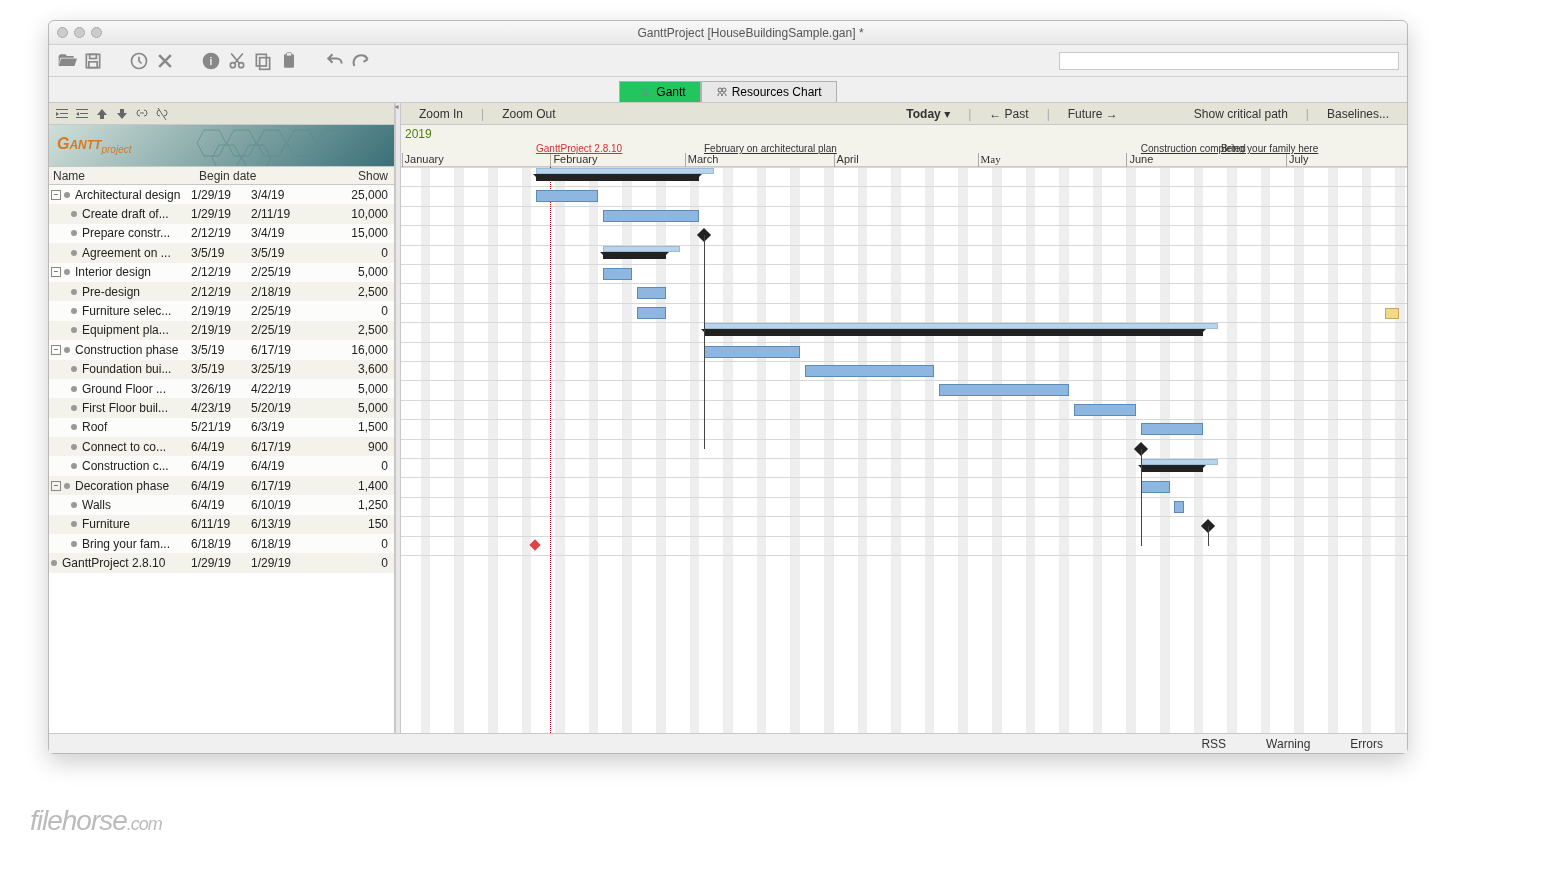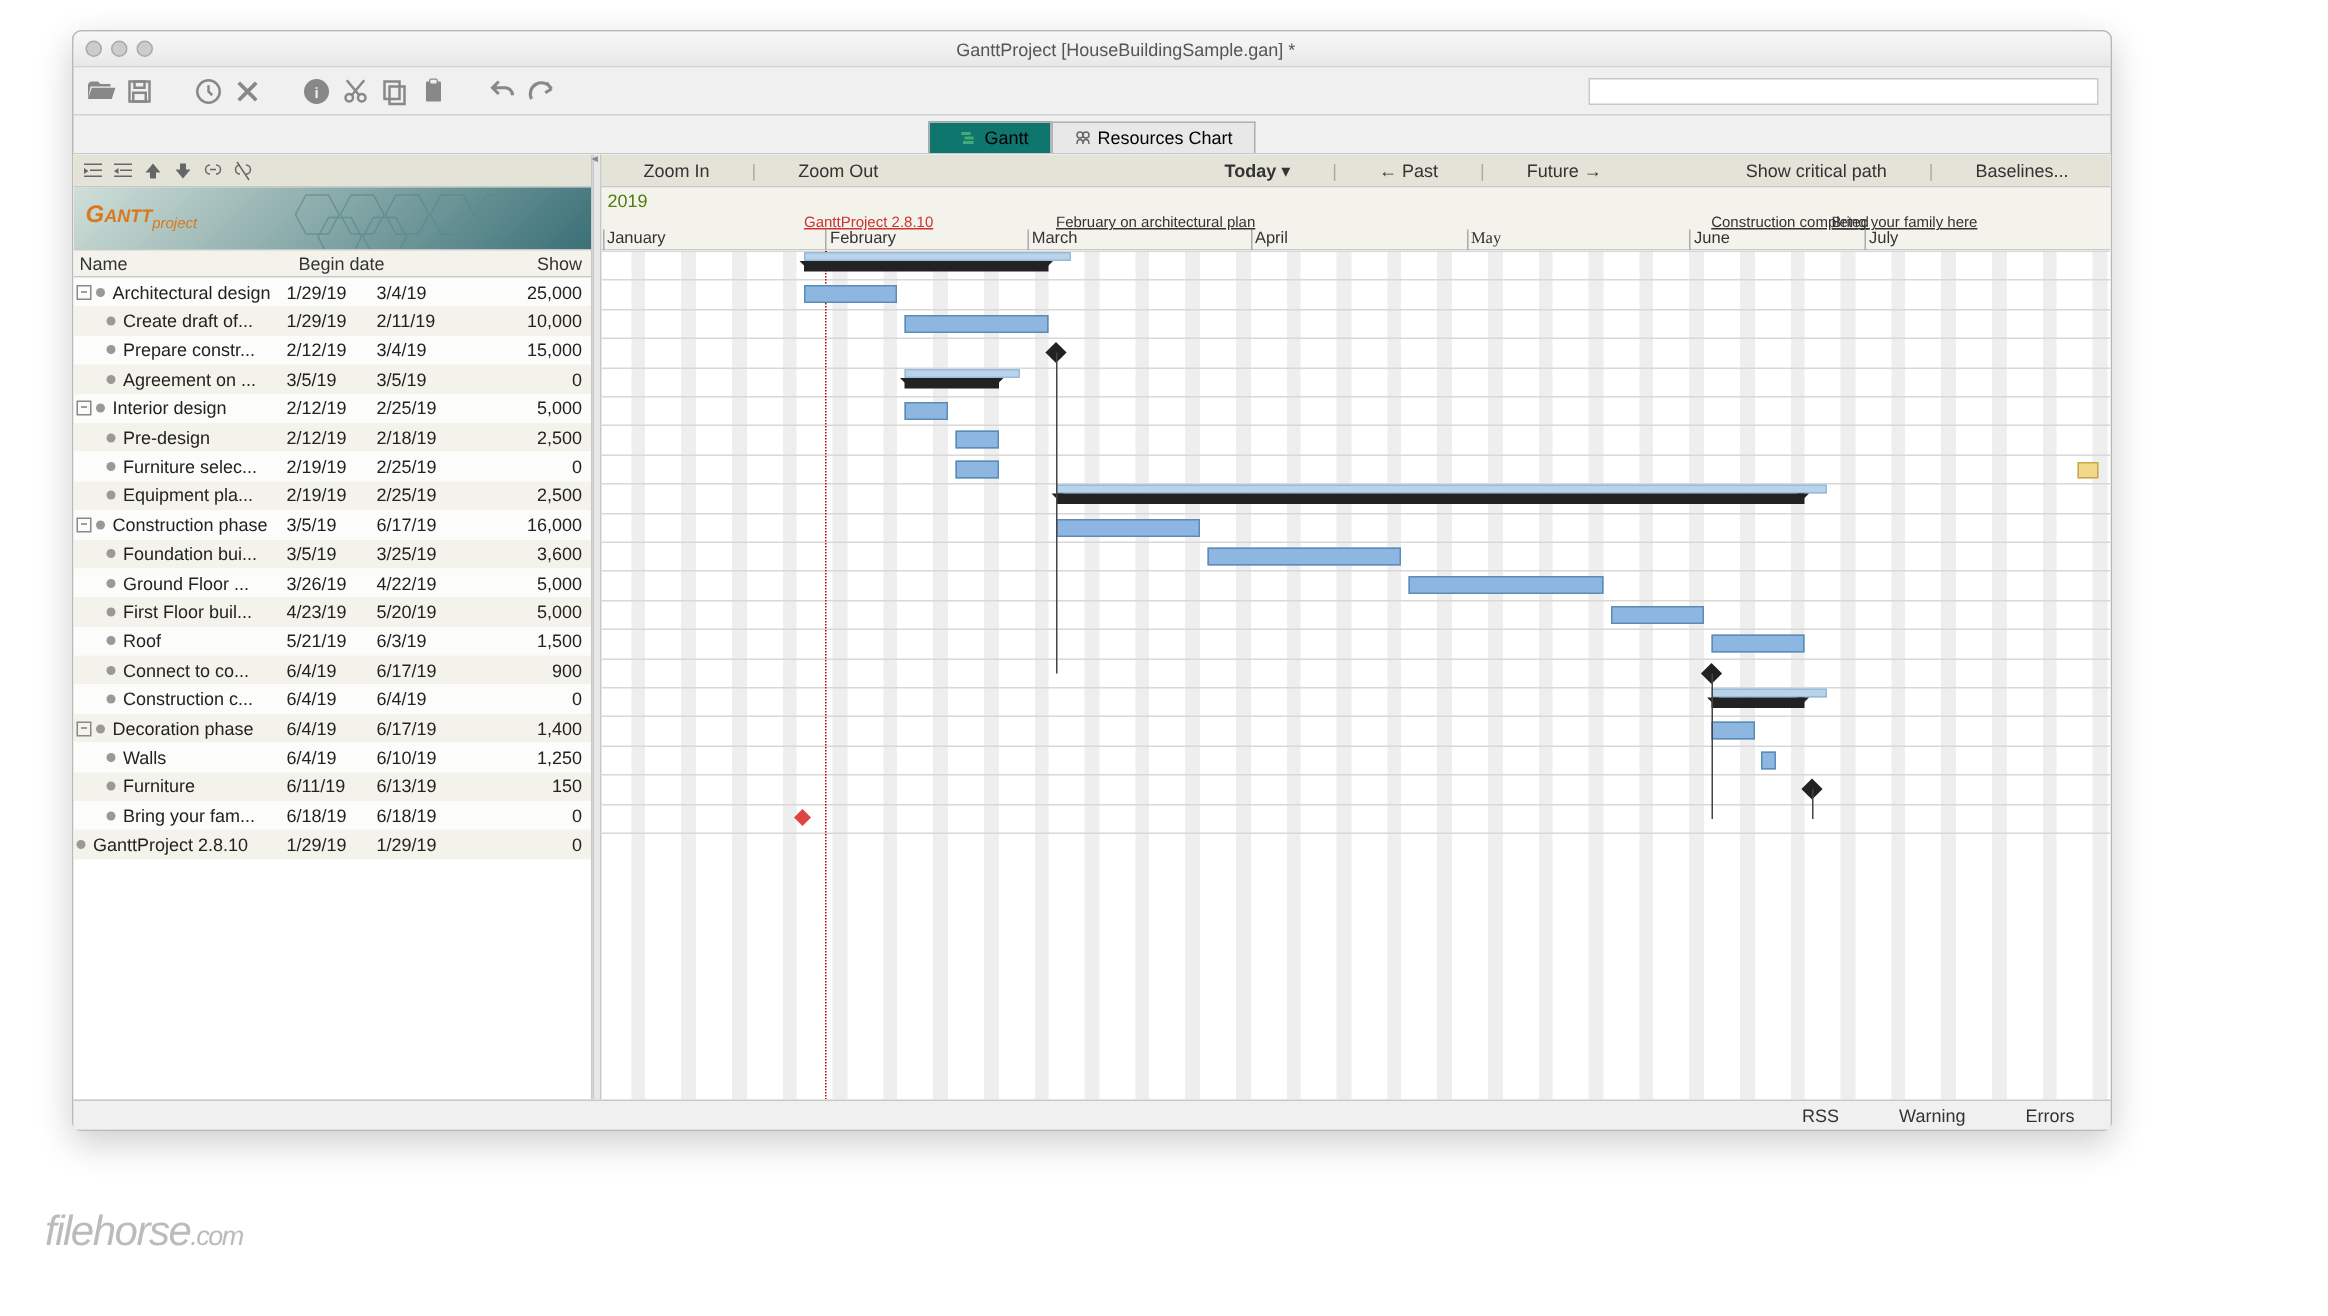--- a/index.html
+++ b/index.html
@@ -8,21 +8,21 @@
 .titlebar { height: 24px; display: flex; align-items: center; padding: 0 8px; border-bottom: 1px solid #d0d0d0; background: linear-gradient(#f8f8f8,#e8e8e8); border-radius: 6px 6px 0 0; }
 .traffic { display: flex; gap: 6px; }
 .traffic span { width: 11px; height: 11px; border-radius: 50%; background: #ccc; border: 1px solid #aaa; }
 .title { flex: 1; text-align: center; color: #555; font-size: 12px; }
 .toolbar { height: 32px; display: flex; align-items: center; padding: 0 8px; gap: 6px; border-bottom: 1px solid #d0d0d0; }
 .tb-icon { width: 20px; height: 20px; color: #888; display:flex; align-items:center; justify-content:center; cursor:pointer; }
 .tb-sep { width: 14px; }
 .searchbox { margin-left: auto; width: 340px; height: 18px; background: #fff; border: 1px solid #c8c8c8; }
 .tabs { height: 26px; display: flex; justify-content: center; align-items: flex-end; border-bottom: 1px solid #c8c8c8; gap: 0; }
 .tab { padding: 3px 14px; border: 1px solid #b0b0b0; border-bottom: none; background: #e8e8e8; font-size: 12px; cursor:pointer; display:flex; align-items:center; gap:4px;}
-.tab.active { background: #0f766e; padding-left: 20px; }
+.tab.active { background: #22c55e; padding-left: 20px; }
 .tab svg { width:12px; height:12px; }
 .content { flex: 1; display: flex; background: #fff; overflow: hidden; }
 .leftpane { width: 346px; display: flex; flex-direction: column; border-right: 1px solid #c8c8c8; }
 .lp-toolbar { height: 22px; background: #e4e3d7; border-bottom: 1px solid #c8c8c8; display: flex; align-items: center; gap: 6px; padding: 0 6px; }
 .lp-icon { width: 14px; height: 14px; color: #666; cursor:pointer; }
 .logo-area { height: 42px; background: linear-gradient(135deg,#d0dfd8,#3a7077); position: relative; overflow:hidden; border-bottom:1px solid #c8c8c8;}
 .logo { position:absolute; left:8px; top:10px; font-weight:bold; font-style:italic; font-size:16px; color:#d97820;}
 .logo sub { font-size:10px; font-style:italic; color:#d97820; font-weight:normal;}
 .hex { position:absolute; right:0; top:0; width:220px; height:42px; opacity:0.7;}
 .table-header { height: 18px; display: flex; background: #f4f3eb; border-bottom: 1px solid #c8c8c8; font-size: 11px; color: #333; }
@@ -39,21 +39,21 @@
 .expander { width: 10px; height: 10px; border: 1px solid #888; margin-right: 3px; font-size:8px; line-height:8px; text-align:center; cursor:pointer;}
 .bullet { width: 6px; height: 6px; border-radius: 50%; background: #999; margin-right: 5px; }
 .r-name { width: 142px; overflow: hidden; white-space: nowrap; text-overflow: ellipsis; display:flex; align-items:center;}
 .r-begin { width: 60px; }
 .r-end { width: 60px; }
 .r-cost { flex:1; text-align: right; padding-right: 6px; }
 .splitter { width: 6px; background: #e8e8e8; border-left:1px solid #c8c8c8; border-right:1px solid #c8c8c8; cursor:col-resize; position:relative;}
 .splitter::before { content:'◄'; position:absolute; top:0; left:-3px; font-size:7px; color:#888;}
 .rightpane { flex: 1; display: flex; flex-direction: column; overflow:hidden;}
 .rp-toolbar { height: 22px; background: #e4e3d7; border-bottom: 1px solid #c8c8c8; display: flex; align-items: center; font-size: 12px; }
-.rp-btn { padding: 0 28px; cursor:pointer; color:#333; }
+.rp-btn { padding: 0 18px; cursor:pointer; color:#333; }
 .rp-sep { color: #aaa; }
 .rp-spacer { flex: 1; }
 .timeline-header { height: 42px; position: relative; background: #f4f3eb; border-bottom: 1px solid #c8c8c8; }
 .year { position:absolute; left:4px; top:2px; font-size:12px; color:#4d7c0f;}
 .milestone-lbl { position:absolute; top:18px; font-size:10px; text-decoration:underline; color:#333; cursor:pointer; white-space:nowrap;}
 .month { position:absolute; top:28px; font-size:11px; color:#333; border-left:1px solid #aaa; padding-left:2px; height:14px;}
 .gantt-area { flex:1; position:relative; overflow:hidden; background:#fff;}
 .stripe { position:absolute; top:0; bottom:0; background:#eee;}
 .hline { position:absolute; left:0; right:0; height:1px; background:#d8d8d8;}
 .today-line { position:absolute; top:0; bottom:0; width:0; border-left:1px dotted #c00;}
@@ -416,21 +416,21 @@
         <span class="rp-btn">Baselines...</span>
       </div>
       <div class="timeline-header" id="tl-header">
         <div class="year">2019</div>
       <div class="month" style="left: 0.6px;">January</div>
           <div class="month" style="left: 149.4px;">February</div>
           <div class="month" style="left: 283.8px;">March</div>
           <div class="month" style="left: 432.6px;">April</div>
           <div class="month" style="left: 576.6px; font-family: Liberation Serif, serif;">May</div>
           <div class="month" style="left: 725.4px;">June</div>
-          <div class="month" style="left: 842px;">July</div>
+          <div class="month" style="left: 885px;">July</div>
           <div class="milestone-lbl" style="left: 135px; color: rgb(204, 51, 51);">GanttProject 2.8.10</div>
           <div class="milestone-lbl" style="left: 303px;">February on architectural plan</div>
           <div class="milestone-lbl" style="left: 739.8px;">Construction completed</div>
           <div class="milestone-lbl" style="left: 820px;">Bring your family here</div>
         </div>
       <div class="gantt-area" id="gantt">
           <div class="stripe" style="left: 19.8px; width: 9.6px;"></div>
           <div class="stripe" style="left: 53.4px; width: 9.6px;"></div>
           <div class="stripe" style="left: 87px; width: 9.6px;"></div>
           <div class="stripe" style="left: 120.6px; width: 9.6px;"></div>

